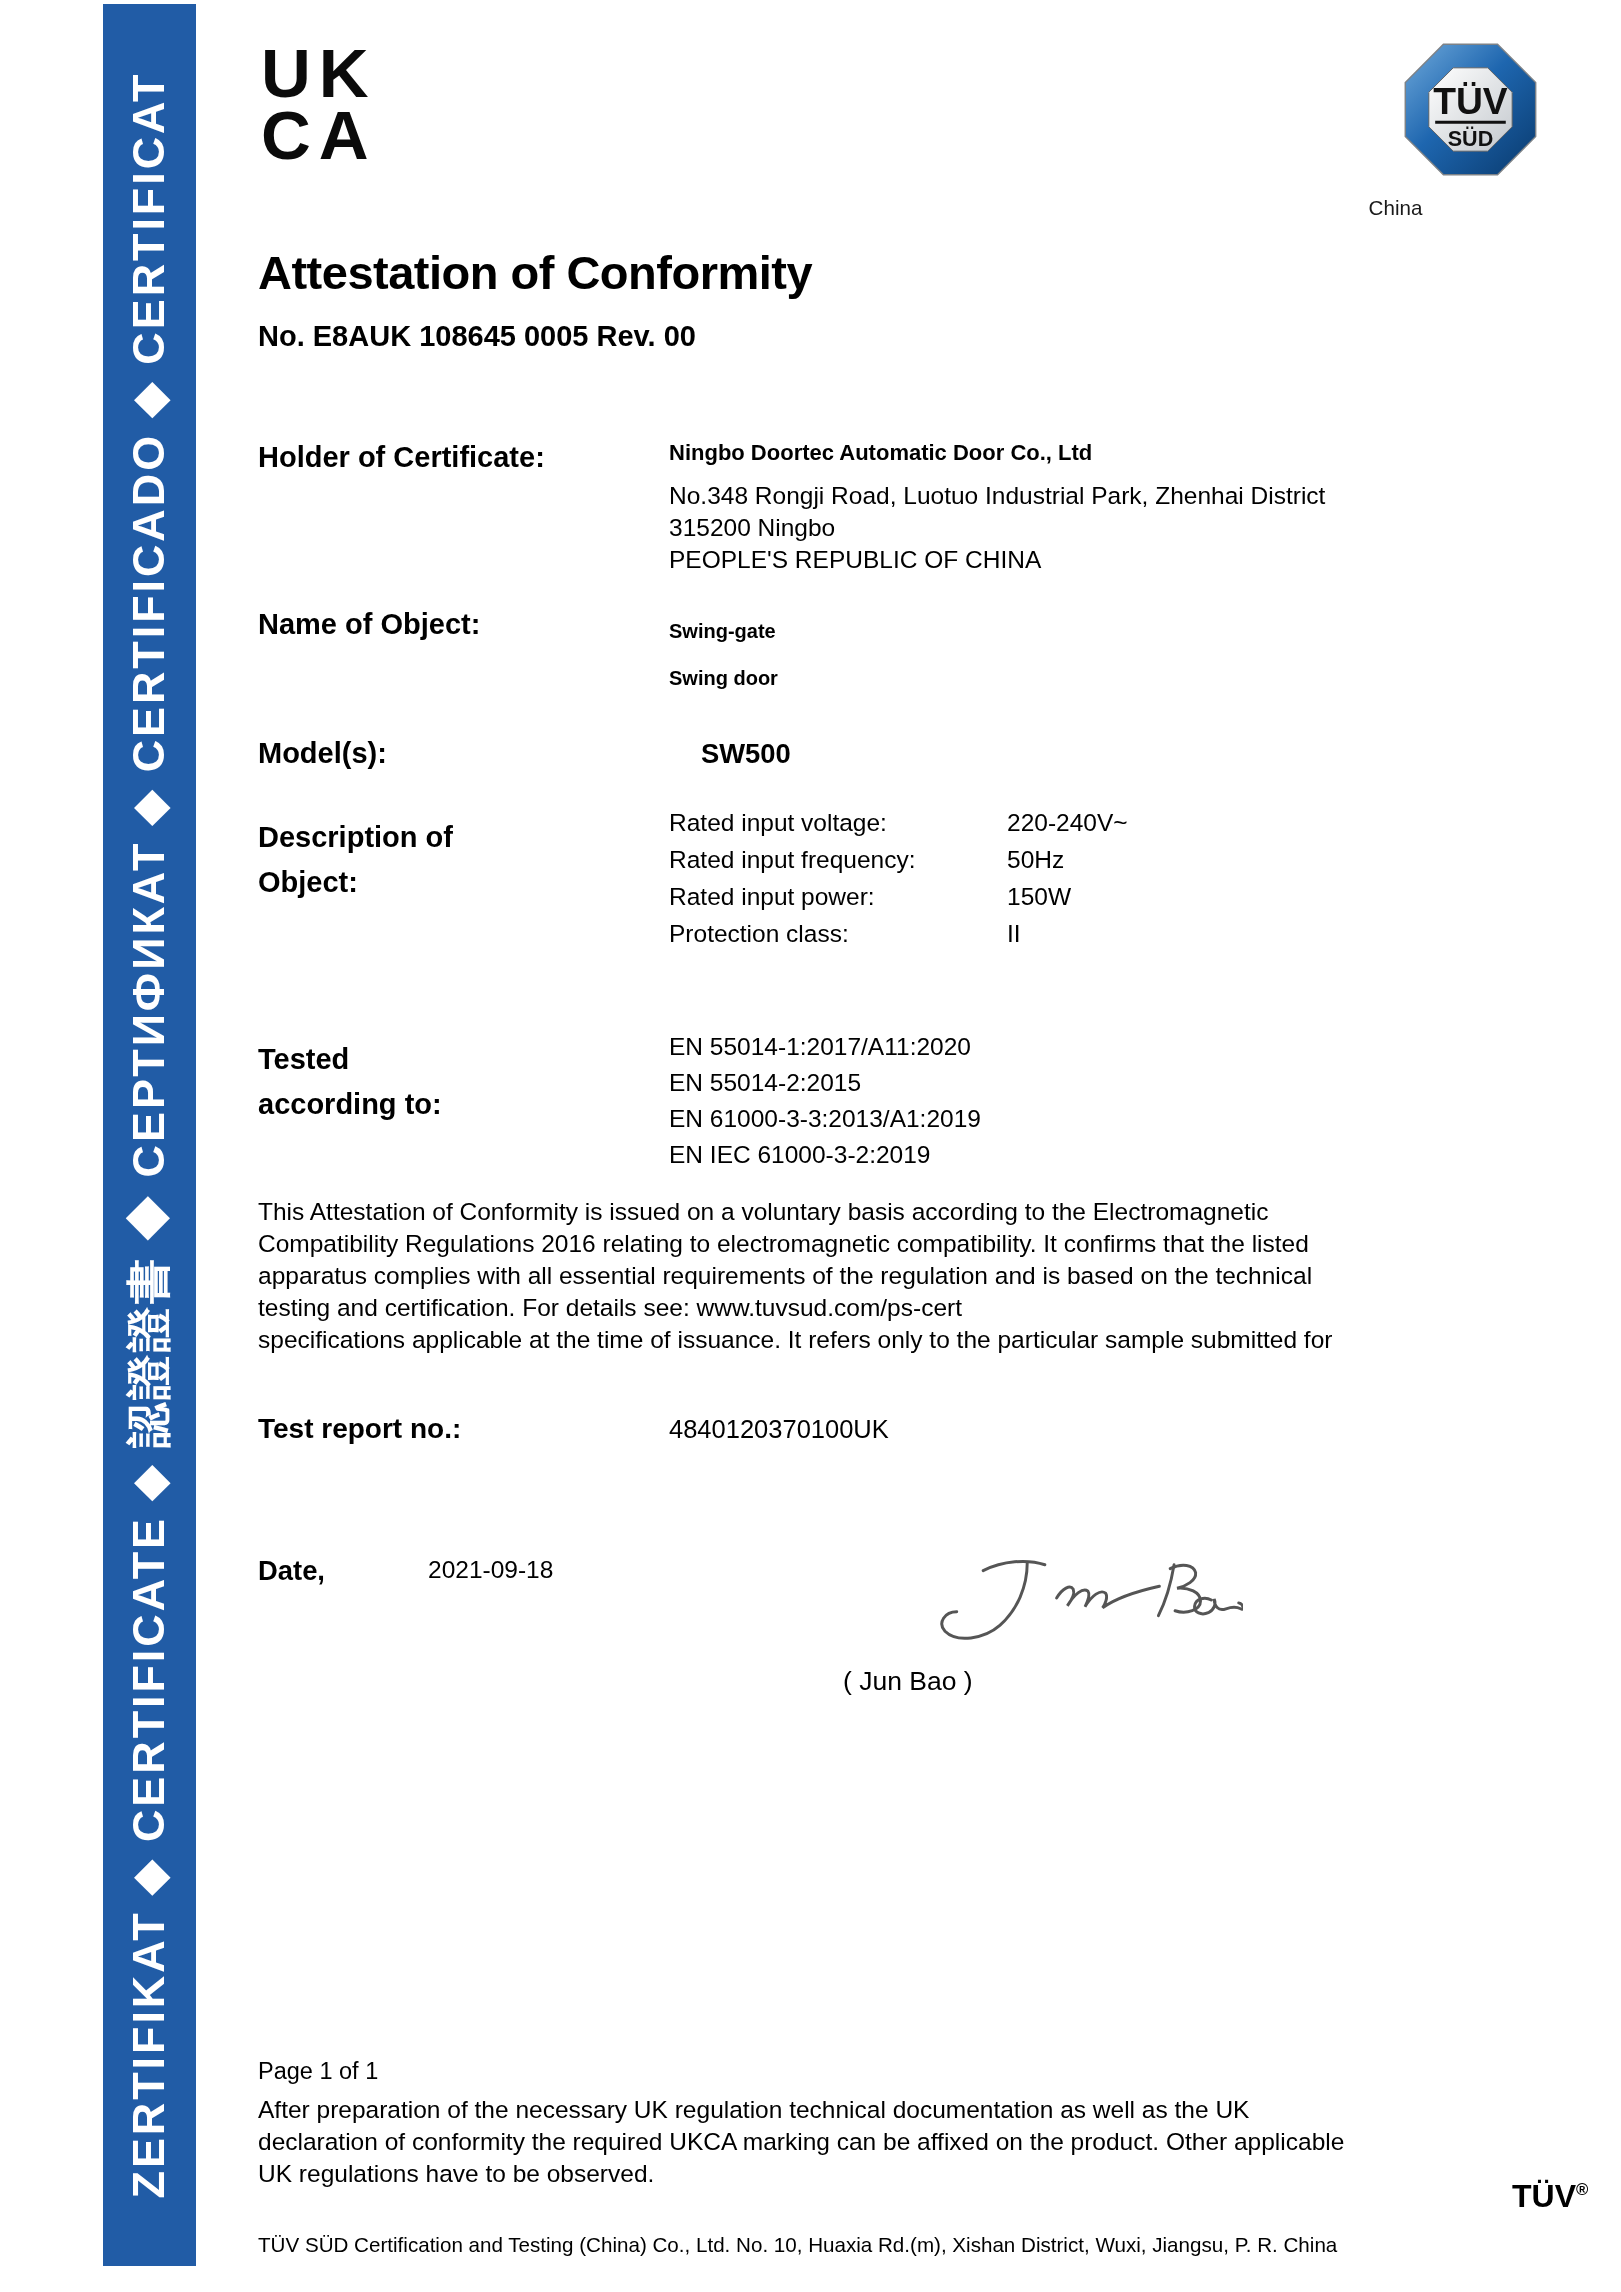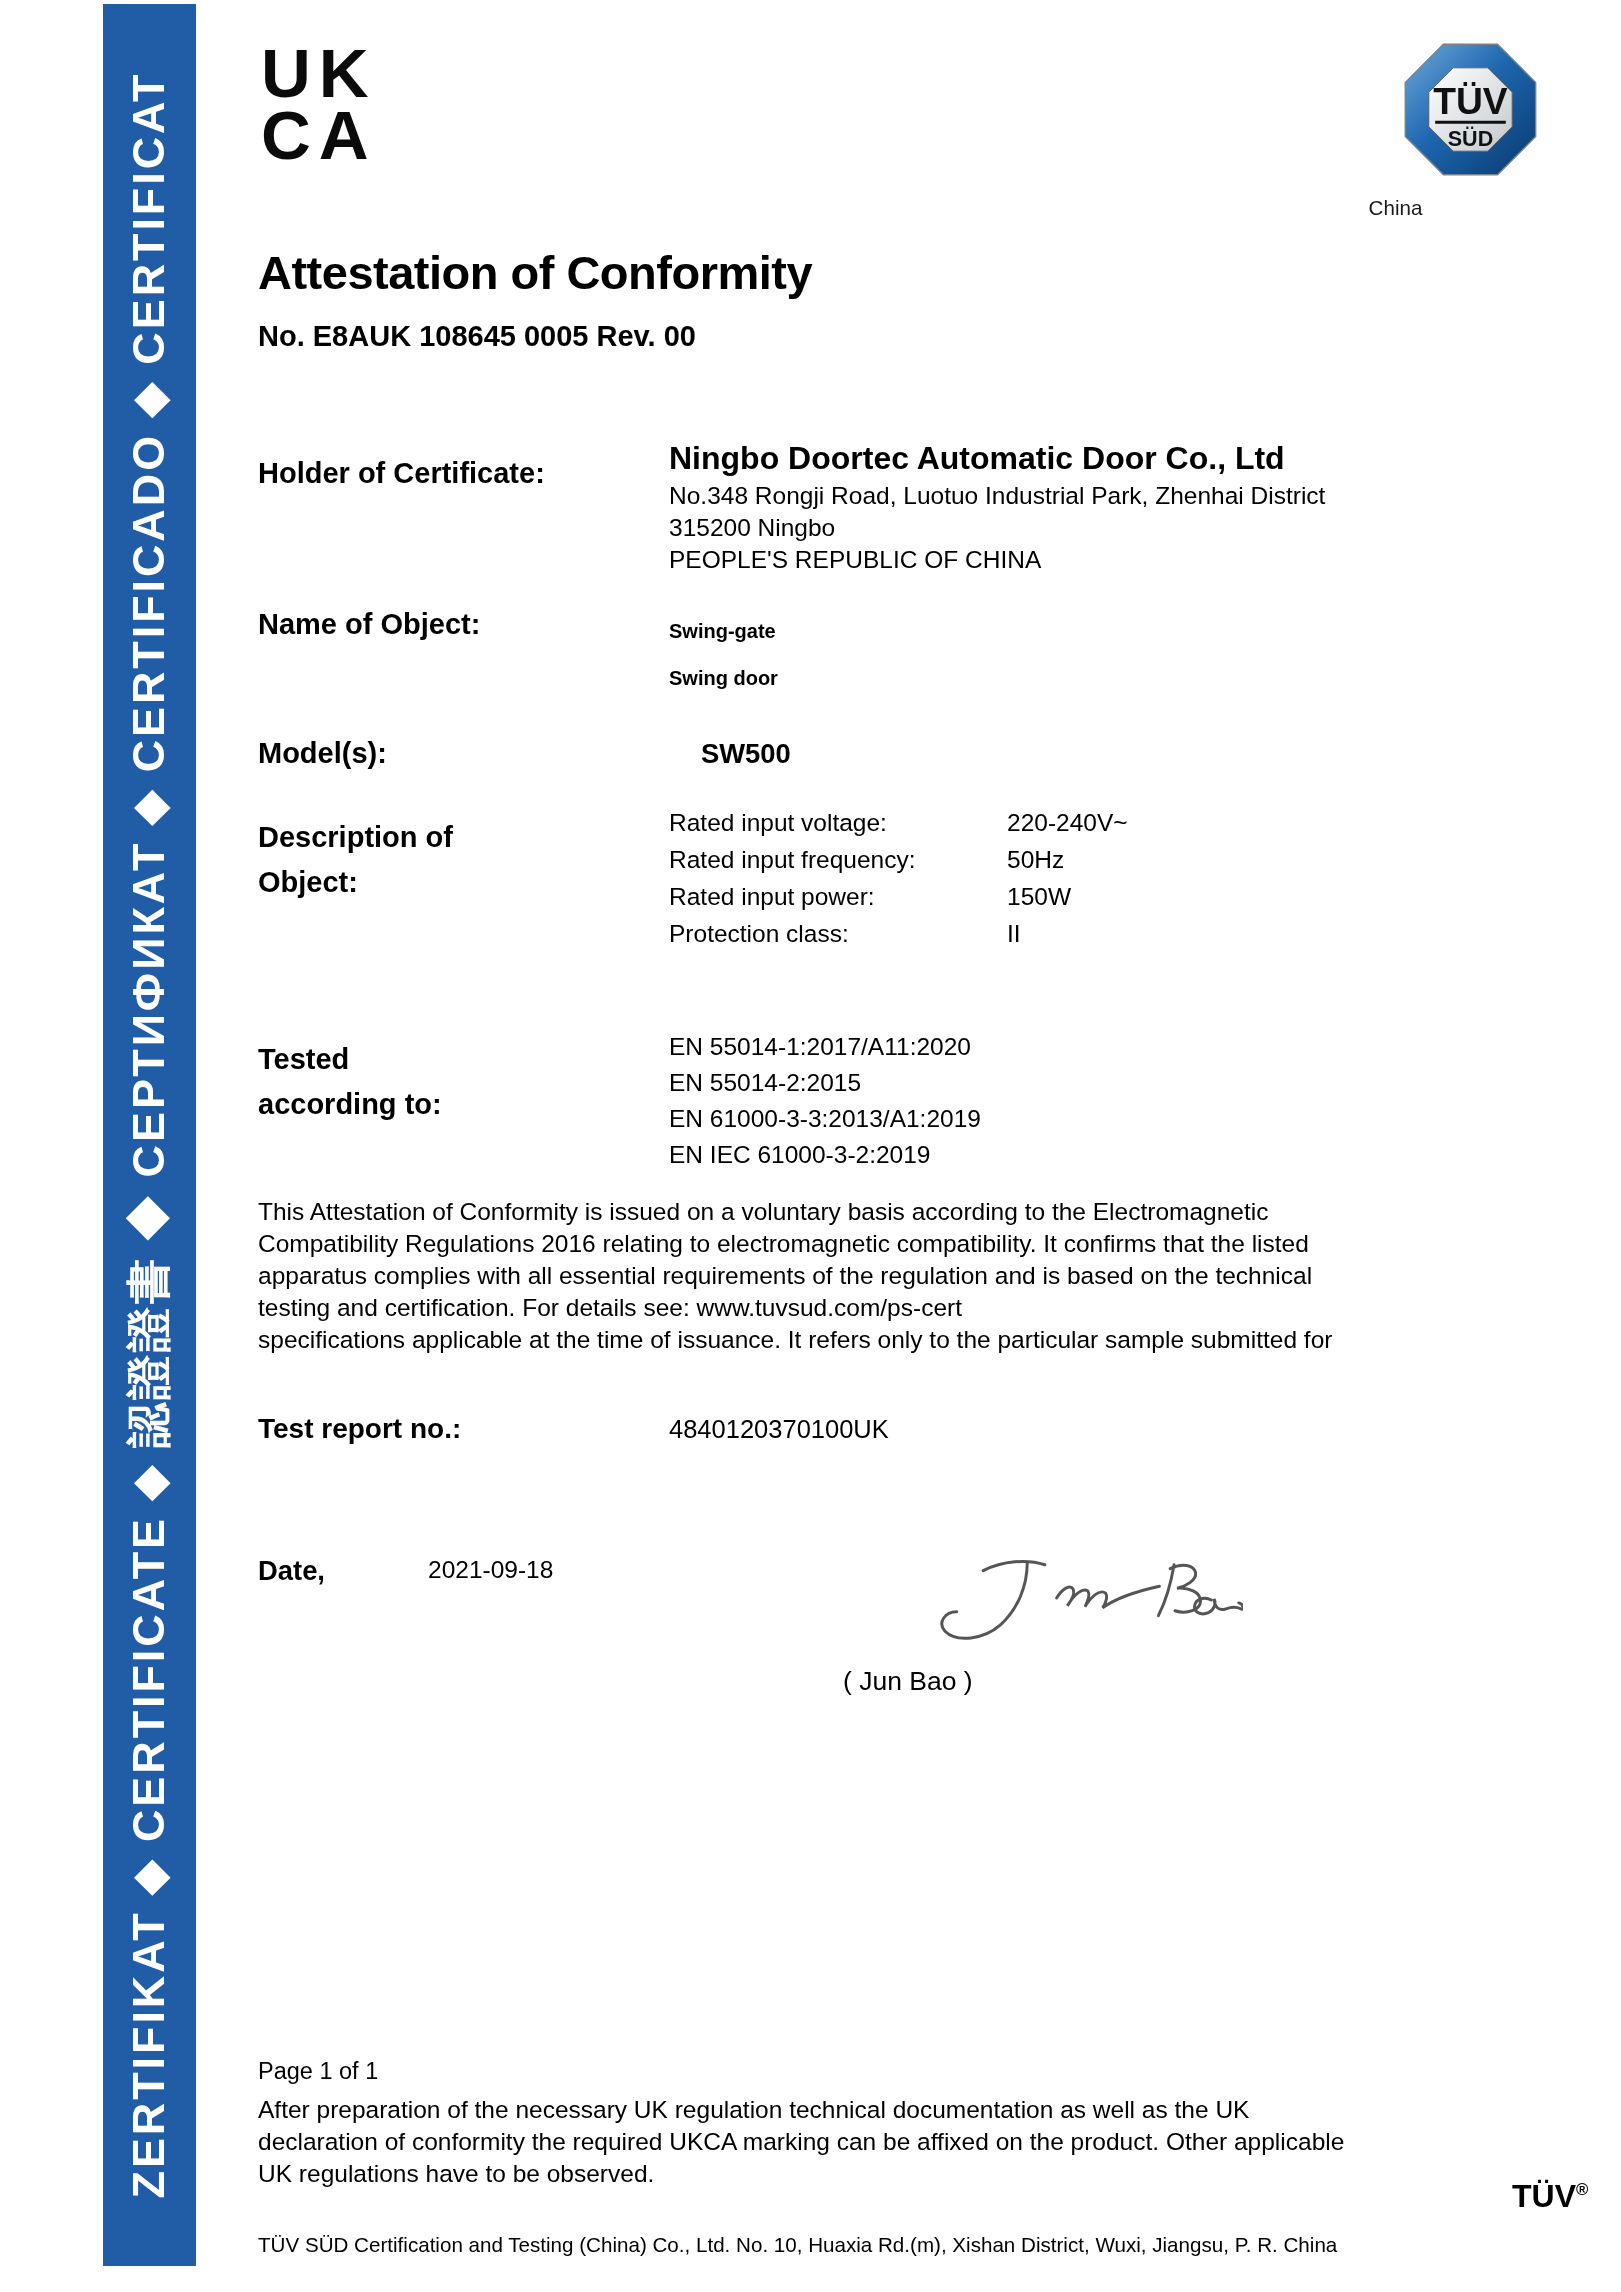--- a/index.html
+++ b/index.html
@@ -39,22 +39,22 @@
 
   
   .tuv-logo { left: 1391px; top: 35px; }
   .china { left: 1317px; top: 196px; width: 157px; text-align: center; font-size: 20.6px; color: #1a1a1a; }
 
   .title { left: 258px; top: 245px; font-size: 47px; font-weight: bold; letter-spacing: -0.5px; }
   .cert-no { left: 258px; top: 320px; font-size: 29px; font-weight: bold; }
 
   .lbl { font-size: 29px; font-weight: bold; }
 
-  .holder-label { left: 258px; top: 441px; margin-top: 16px; }
-  .holder-name { left: 669px; top: 440px; font-size: 32px; font-weight: bold; }
+  .holder-label { left: 258px; top: 441px; }
+  .holder-name { left: 669px; top: 440px; font-size: 22px; font-weight: bold; }
   .holder-address { left: 669px; top: 480px; font-size: 24.5px; line-height: 32px; }
 
   .object-label { left: 258px; top: 608px; }
   .object-values { left: 669px; top: 608px; font-size: 20px; font-weight: bold; line-height: 47px; }
 
   .models-label { left: 258px; top: 737px; }
   .models-value { left: 669px; top: 738px; font-size: 27.4px; font-weight: bold; margin-left: 32px; }
 
   .desc-label { left: 258px; top: 815px; font-size: 29px; font-weight: bold; line-height: 45px; }
   .specs { left: 669px; top: 804px; font-size: 24.5px; line-height: 37px; }

